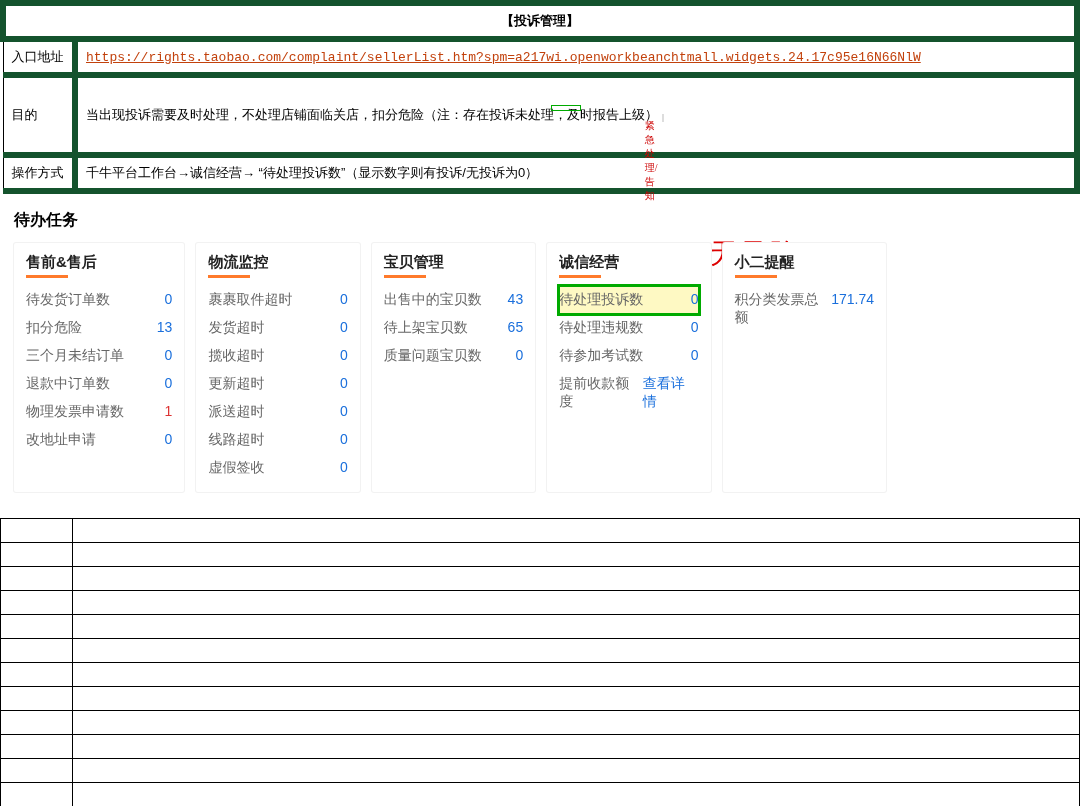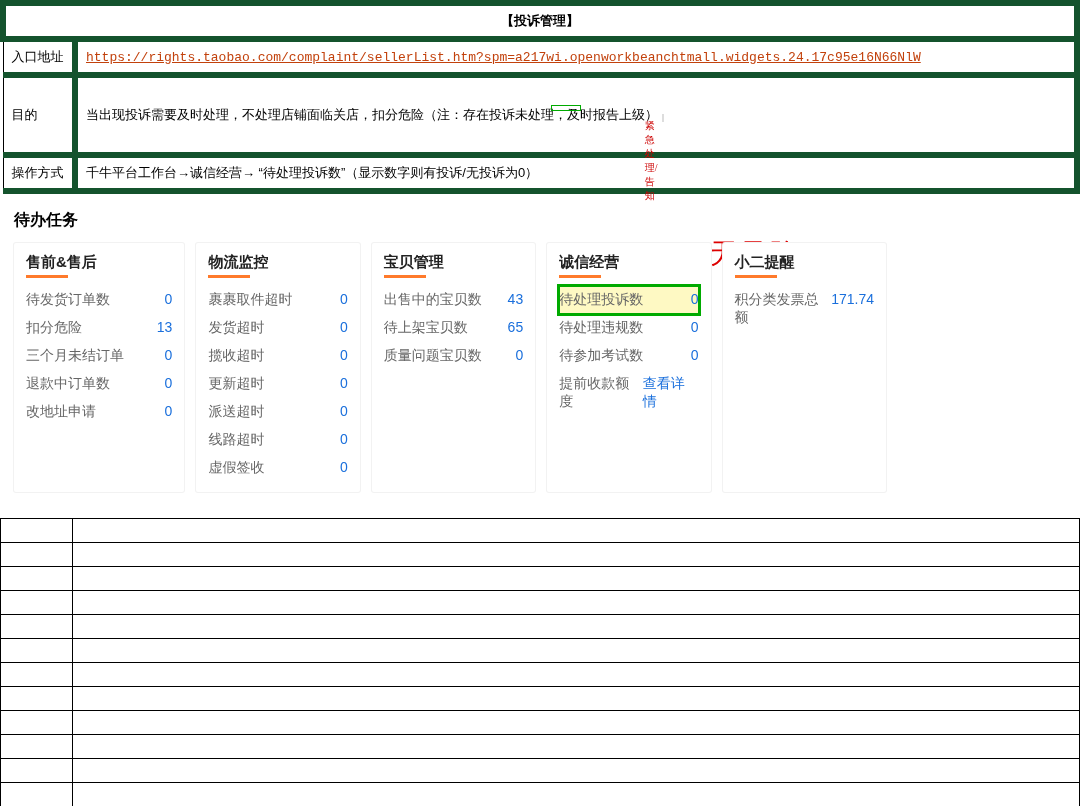--- a/index.html
+++ b/index.html
@@ -98,20 +98,24 @@
         </div>
         <div class="row">
           <span>三个月未结订单</span>
           <span class="v">0</span>
         </div>
         <div class="row">
           <span>退款中订单数</span>
           <span class="v">0</span>
         </div>
         <div class="row">
+          <span>物理发票申请数</span>
+          <span class="v-red">1</span>
+        </div>
+        <div class="row">
           <span>改地址申请</span>
           <span class="v">0</span>
         </div>
       </div>
       <div class="panel">
         <div class="panel-title">物流监控</div>
         <div class="row">
           <span>裹裹取件超时</span>
           <span class="v">0</span>
         </div>

